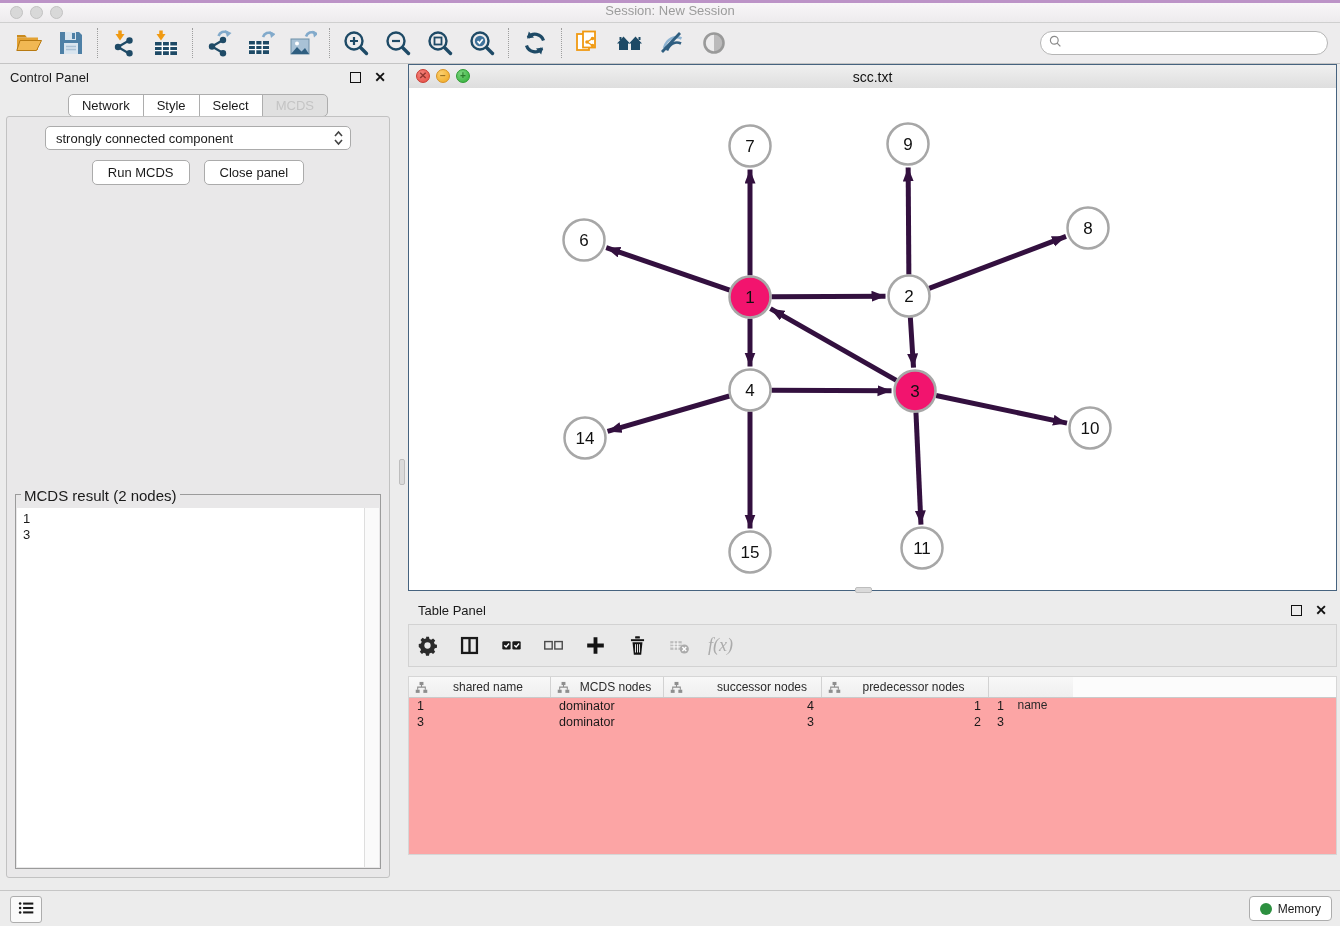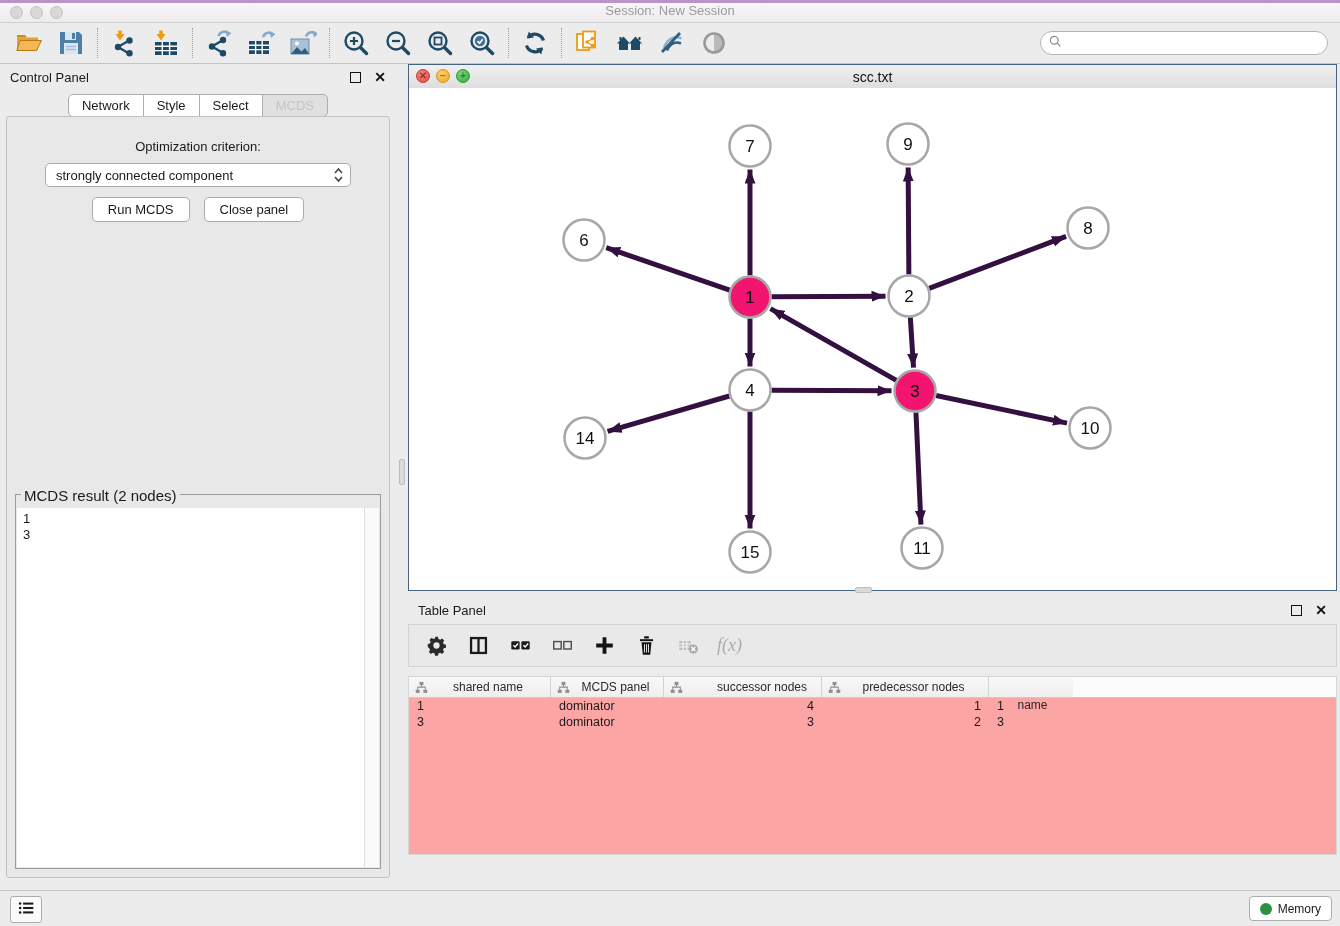--- a/index.html
+++ b/index.html
@@ -63,21 +63,21 @@
   .light.red{background:radial-gradient(circle at 35% 30%,#F4837B,#E44C42);border:1px solid #C83A31;color:rgba(80,10,5,.6)}
   .light.yellow{background:radial-gradient(circle at 35% 30%,#FBCF6E,#F0A81F);border:1px solid #D89222;color:rgba(100,65,0,.65)}
   .light.green{background:radial-gradient(circle at 35% 30%,#7CD47F,#2FAE35);border:1px solid #2B9A31;color:rgba(0,70,0,.6)}
   .nw-title{font-size:14px;color:#111}
   .nw-canvas{position:absolute;left:0;top:23px;right:0;bottom:0;background:#fff}
   .nw-canvas svg{position:absolute;left:0;top:0}
   
   .table-panel{position:absolute;left:408px;top:597px;width:929px;height:291px}
   .tp-toolbar{position:absolute;top:27px;left:0;right:0;height:43px;background:#E9E9E9;
               border:1px solid #D2D2D2;box-sizing:border-box;display:flex;align-items:center;
-              padding-left:14px;gap:16px}
+              padding-left:5px;gap:16px}
   .tp-btn{width:26px;height:26px;display:flex;align-items:center;justify-content:center}
   .tp-btn svg{width:21px;height:21px}
   .fx{font-family:"Liberation Serif",serif;font-style:italic;font-size:18px;color:#ABABAB}
   .tp-table{position:absolute;top:79px;left:0;right:0;height:179px;background:#fca5a5;
             border:1px solid #D6D6D6;box-sizing:border-box;overflow:hidden}
   .thead{display:flex;height:20px;border-bottom:1px solid #CACACA;background:linear-gradient(#F8F8F8,#EFEFEF)}
   .th{display:flex;align-items:center;border-right:1px solid #D2D2D2;box-sizing:border-box;
       padding:0 2px 0 6px;font-size:12px;color:#2A2A2A;flex:none}
   .th .lbl{flex:1;text-align:center;white-space:nowrap;overflow:hidden}
   .th svg{width:13px;height:13px;flex:none}
@@ -304,21 +304,20 @@
     <span class="float-icon"></span>
     <span class="close-x">✕</span>
   </div>
   <div class="cp-tabs seg-tabs">
       <div class="seg-tab">Network</div>
       <div class="seg-tab">Style</div>
       <div class="seg-tab">Select</div>
       <div class="seg-tab active">MCDS</div>
     </div>
   <div class="cp-content">
-    <div class="opt-label">Optimization criterion:</div>
     <div class="criterion">
       <span class="cv">strongly connected component</span>
       <span class="stepper">
         <svg viewBox="0 0 11 18" fill="none" stroke="#444" stroke-width="1.6">
           <path d="M2 7l3.5-4L9 7"></path>
             <path d="M2 11l3.5 4L9 11"></path>
         </svg>
       </span>
     </div>
     <div class="cp-buttons">
@@ -508,21 +507,21 @@
         </div>
         <div class="th" style="width: 113px;">
           <span style="display: flex;">
             <svg viewBox="0 0 14 14">
               <rect x="4.9" y="1" width="4.2" height="3.4" fill="#8E8E8E"></rect>
               <rect x="0.8" y="9.4" width="4.2" height="3.4" fill="#8E8E8E"></rect>
               <rect x="9" y="9.4" width="4.2" height="3.4" fill="#8E8E8E"></rect>
               <path d="M7 4.4v2.2M2.9 9.4V6.6h8.2v2.8" fill="none" stroke="#8E8E8E" stroke-width="1.1"></path>
             </svg>
           </span>
-          <span class="lbl">MCDS panel</span>
+          <span class="lbl">MCDS nodes</span>
         </div>
         <div class="th" style="width: 158px; gap: 22px;">
           <span style="display: flex;">
             <svg viewBox="0 0 14 14">
               <rect x="4.9" y="1" width="4.2" height="3.4" fill="#8E8E8E"></rect>
               <rect x="0.8" y="9.4" width="4.2" height="3.4" fill="#8E8E8E"></rect>
               <rect x="9" y="9.4" width="4.2" height="3.4" fill="#8E8E8E"></rect>
               <path d="M7 4.4v2.2M2.9 9.4V6.6h8.2v2.8" fill="none" stroke="#8E8E8E" stroke-width="1.1"></path>
             </svg>
           </span>

